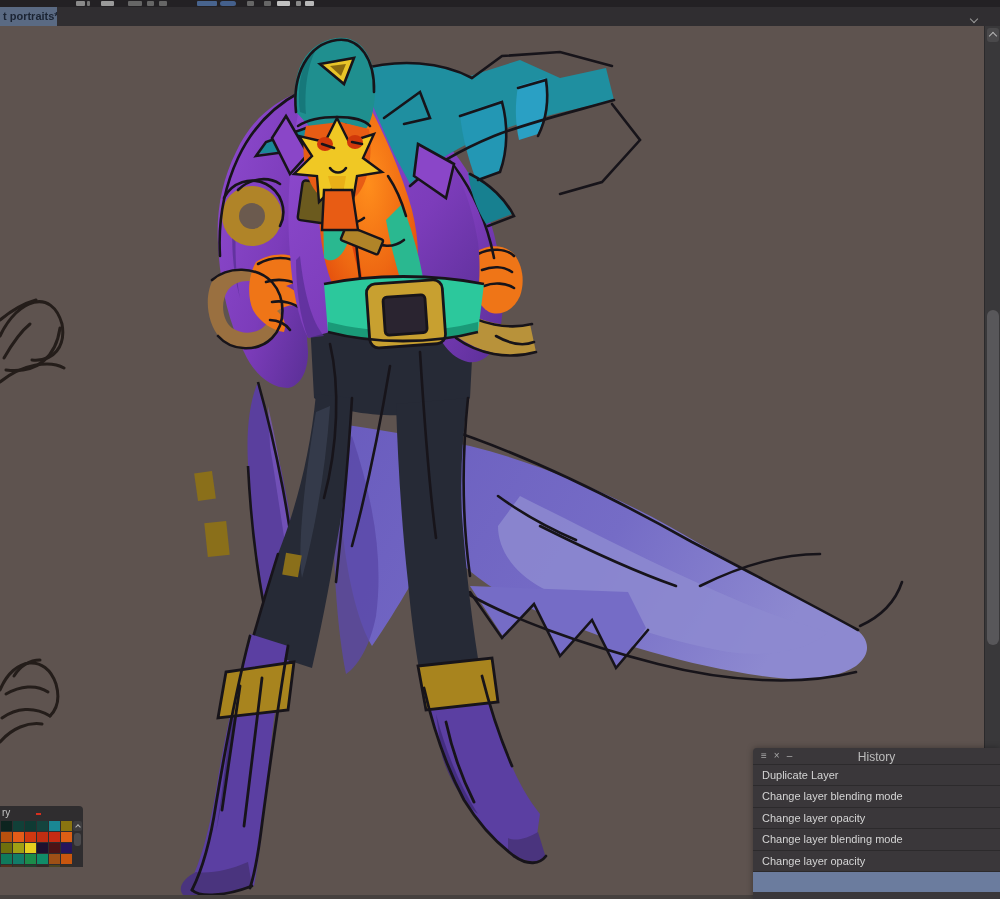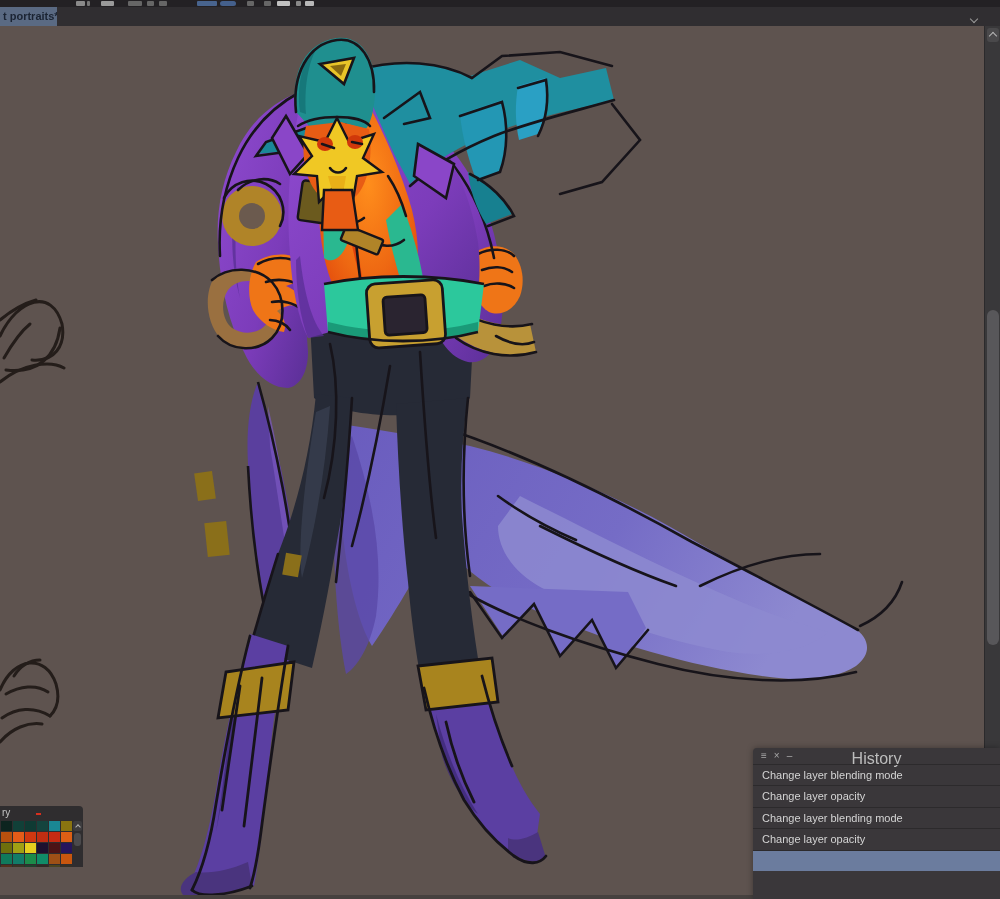--- a/index.html
+++ b/index.html
@@ -27,21 +27,21 @@
   .vscroll-btn .chev{border-color:#b5b5b5;margin-top:2px;}
   .vscroll-thumb{position:absolute;left:2px;top:284px;width:12px;height:335px;background:#58575a;border-radius:6px;}
   
   .history-panel{
     position:absolute;left:753px;top:748px;width:247px;height:151px;background:#3a373a;
     border-radius:4px 0 0 0;z-index:40;overflow:hidden;box-shadow:0 0 6px rgba(0,0,0,.35);
   }
   .hist-header{position:relative;height:16px;}
   .hist-hicons{position:absolute;left:8px;top:2px;display:flex;gap:7px;color:#a8a8a8;font-size:10px;line-height:12px;}
   .hist-hicons span{display:inline-block;}
-  .hist-title{position:absolute;left:0;right:0;top:2px;text-align:center;color:#bdbdbd;font-size:16px;}
+  .hist-title{position:absolute;left:0;right:0;top:2px;text-align:center;color:#bdbdbd;font-size:12px;}
   .hist-list{position:absolute;left:0;top:16px;right:0;bottom:0;display:flex;flex-direction:column;}
   .hist-row{
     height:21.4px;min-height:21.4px;line-height:21.4px;padding-left:9px;
     color:#d4d4d4;font-size:11px;border-top:1px solid #2c2a2c;box-sizing:border-box;
     white-space:nowrap;overflow:hidden;
   }
   .hist-row.selected{border-top:1px solid #2c2a2c;}
   
   .palette-panel{
     position:absolute;left:0;top:806px;width:83px;height:61px;background:#2f2d2f;
@@ -322,20 +322,21 @@
 <div class="history-panel">
   <div class="hist-header">
     <div class="hist-hicons">
       <span>≡</span>
       <span>×</span>
       <span>–</span>
     </div>
     <div class="hist-title">History</div>
   </div>
   <div class="hist-list">
+      <div class="hist-row">Duplicate Layer</div>
       <div class="hist-row">Change layer blending mode</div>
       <div class="hist-row">Change layer opacity</div>
       <div class="hist-row">Change layer blending mode</div>
       <div class="hist-row">Change layer opacity</div>
       <div class="hist-row selected" style="background: rgb(107, 124, 158);"></div>
     </div>
 </div>
 
 <div class="palette-panel">
   <div class="pal-header">

